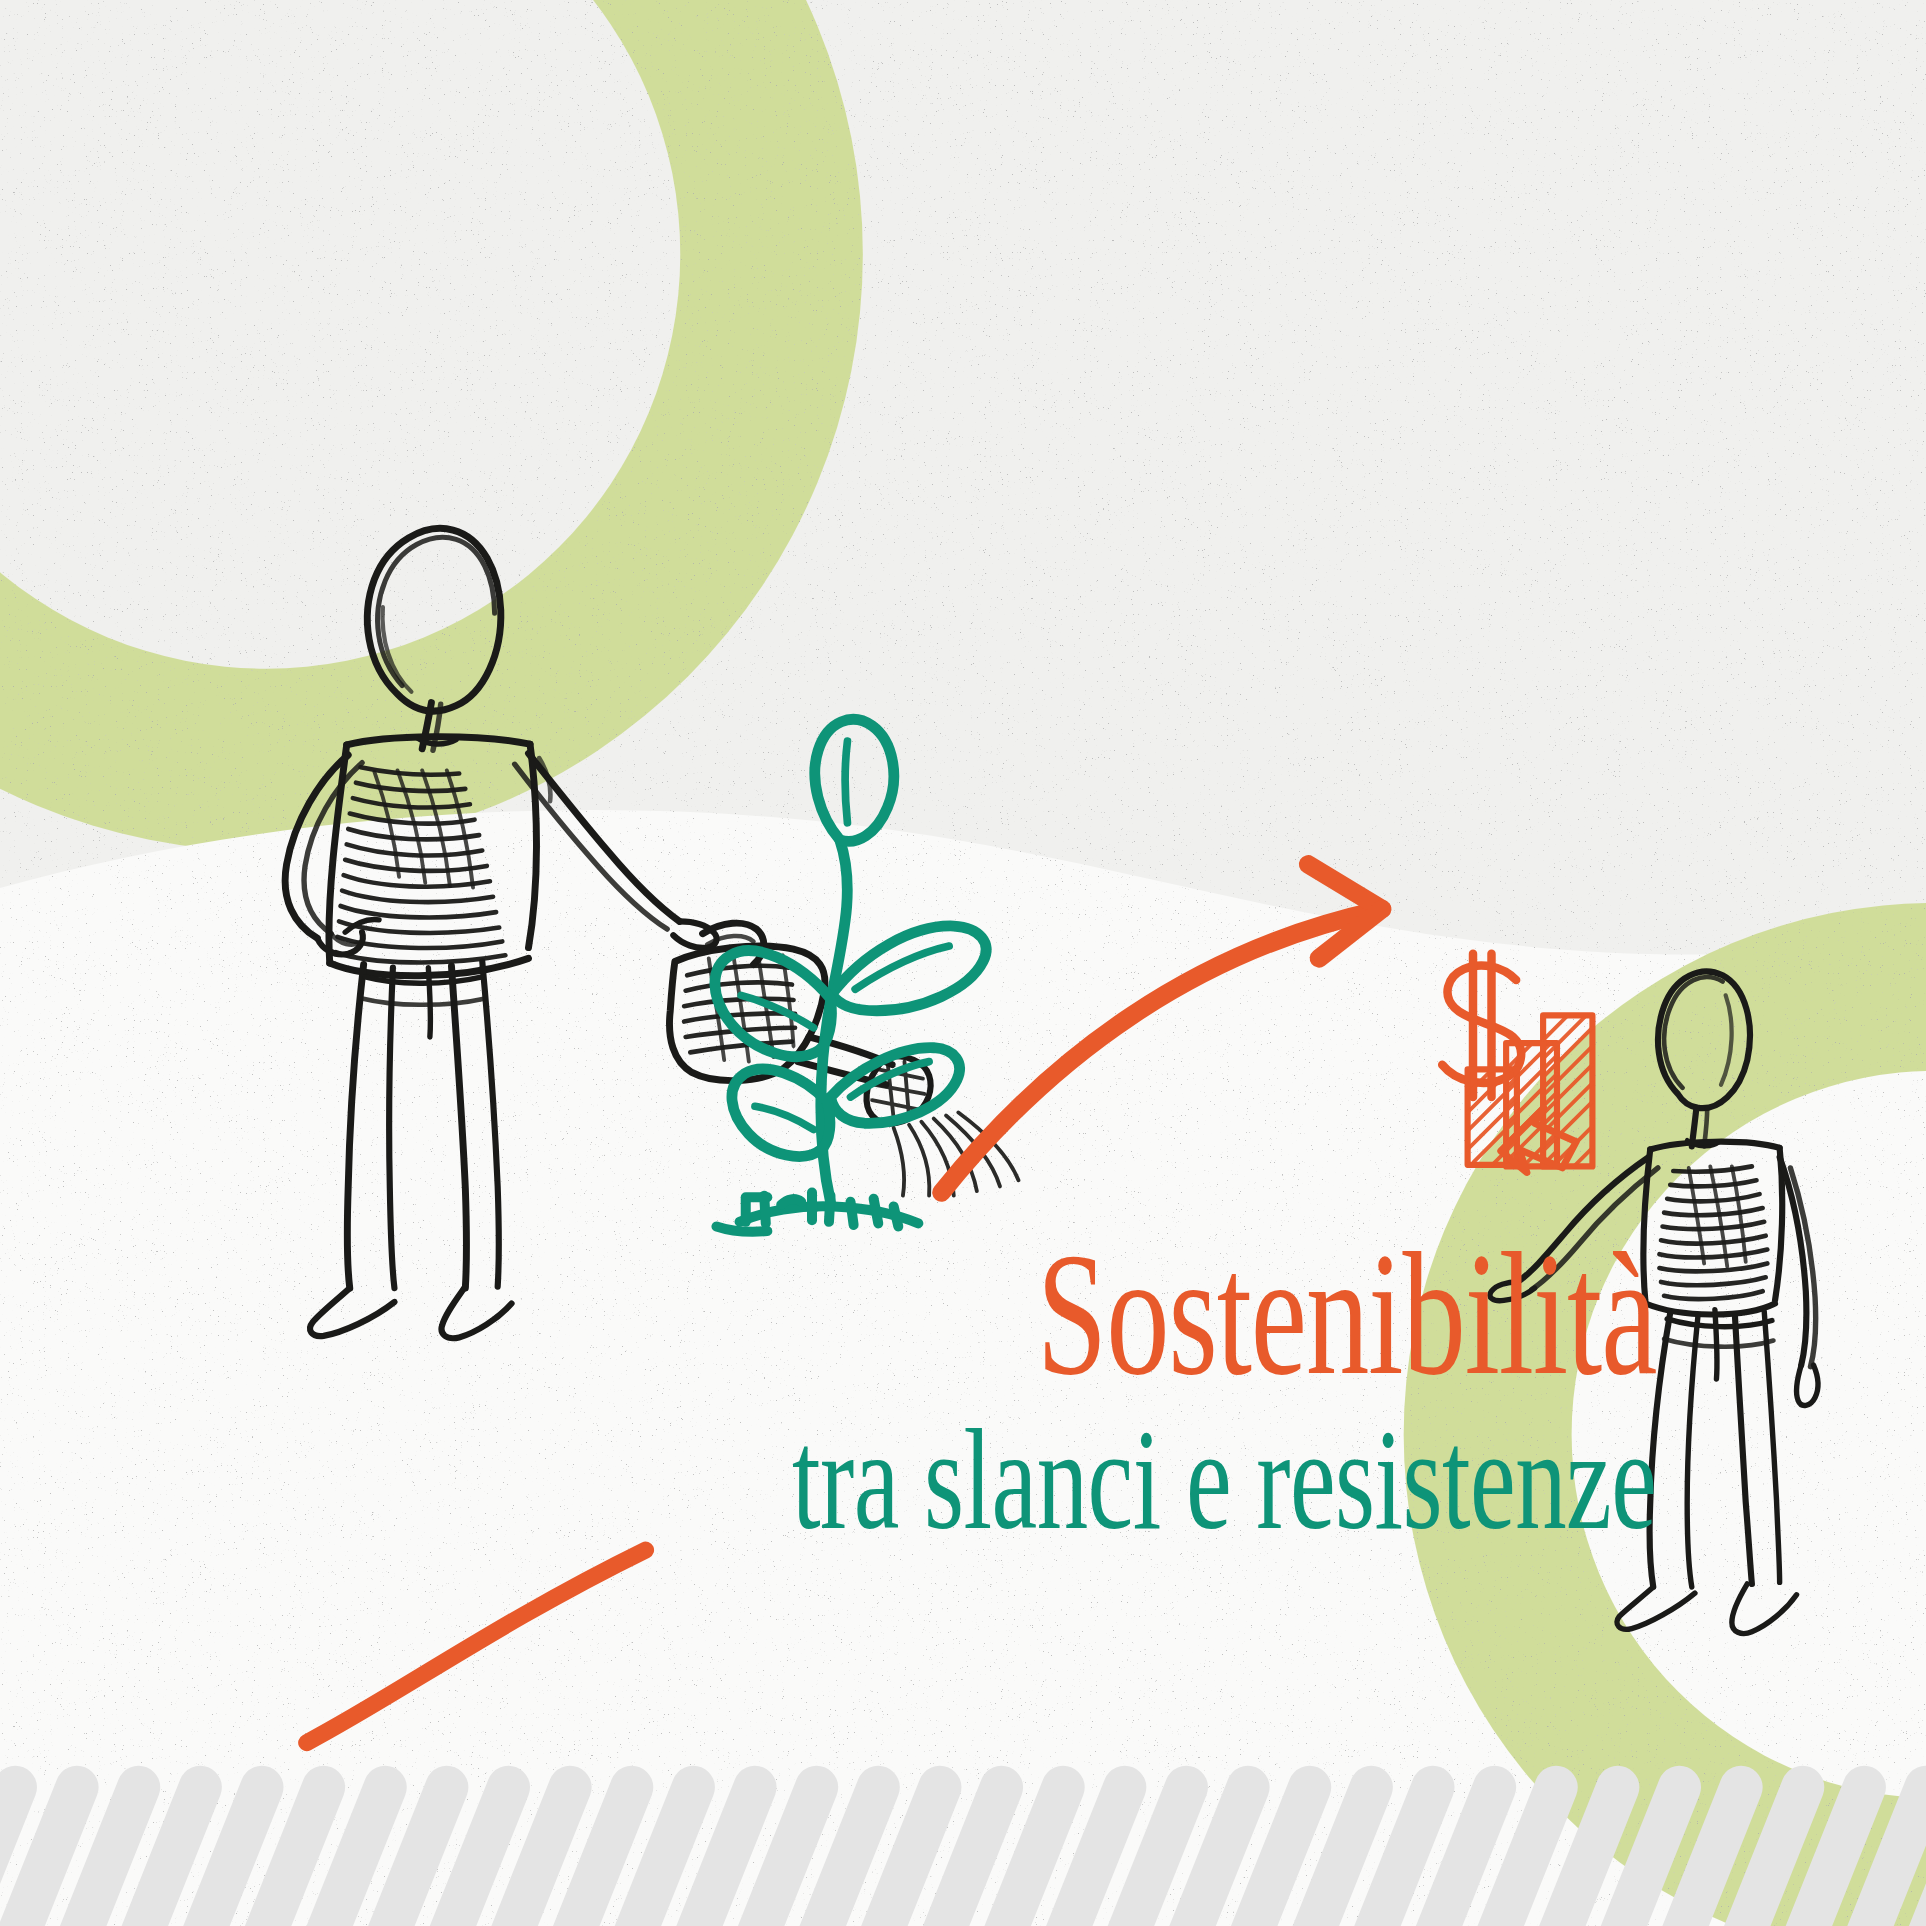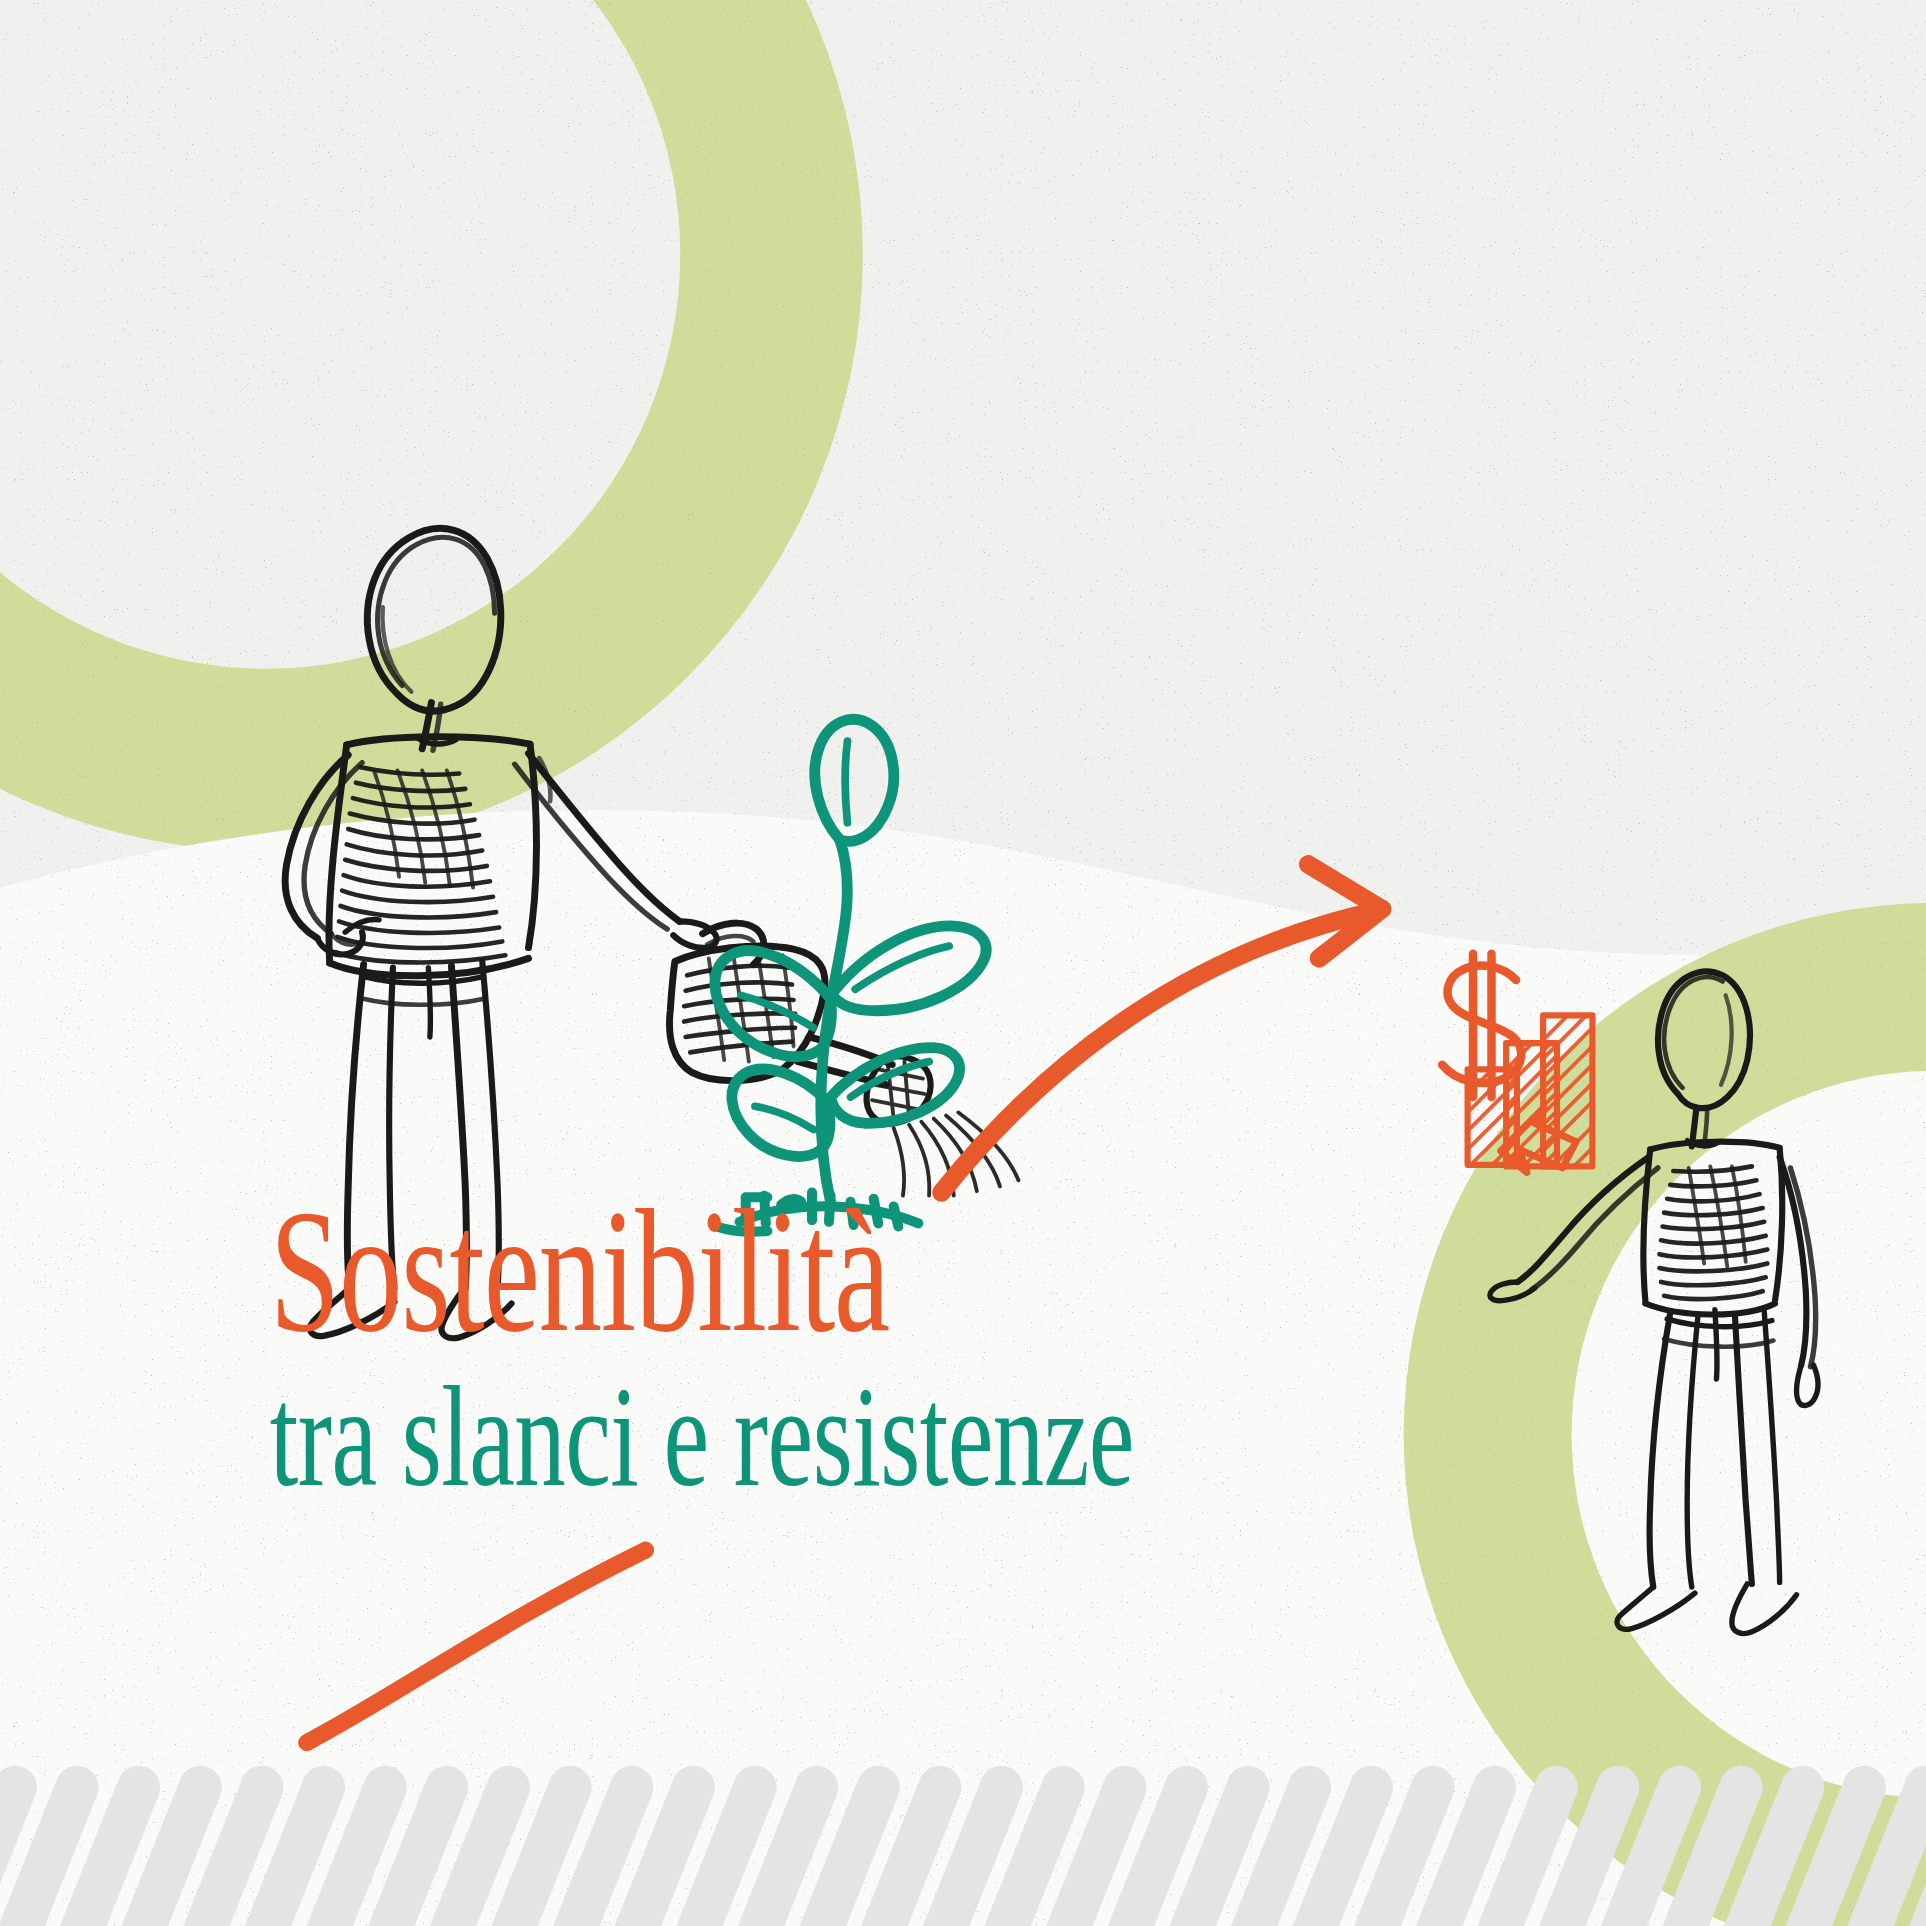--- a/index.html
+++ b/index.html
@@ -19,23 +19,23 @@
   #poster svg.layer {
     position: absolute;
     inset: 0;
     width: 1926px;
     height: 1926px;
     display: block;
   }
   .title-block {
     position: absolute;
     left: 0;
-    top: 1190px;
+    top: 1233px;
     width: 1926px;
-    text-align: left;
+    text-align: right;
     pointer-events: none;
     z-index: 40;
   }
   .title-main {
     display: block;
     font-family: "Liberation Serif", "DejaVu Serif", serif;
     font-size: 176px;
     line-height: 0.92;
     letter-spacing: -1.5px;
     font-weight: 400;

